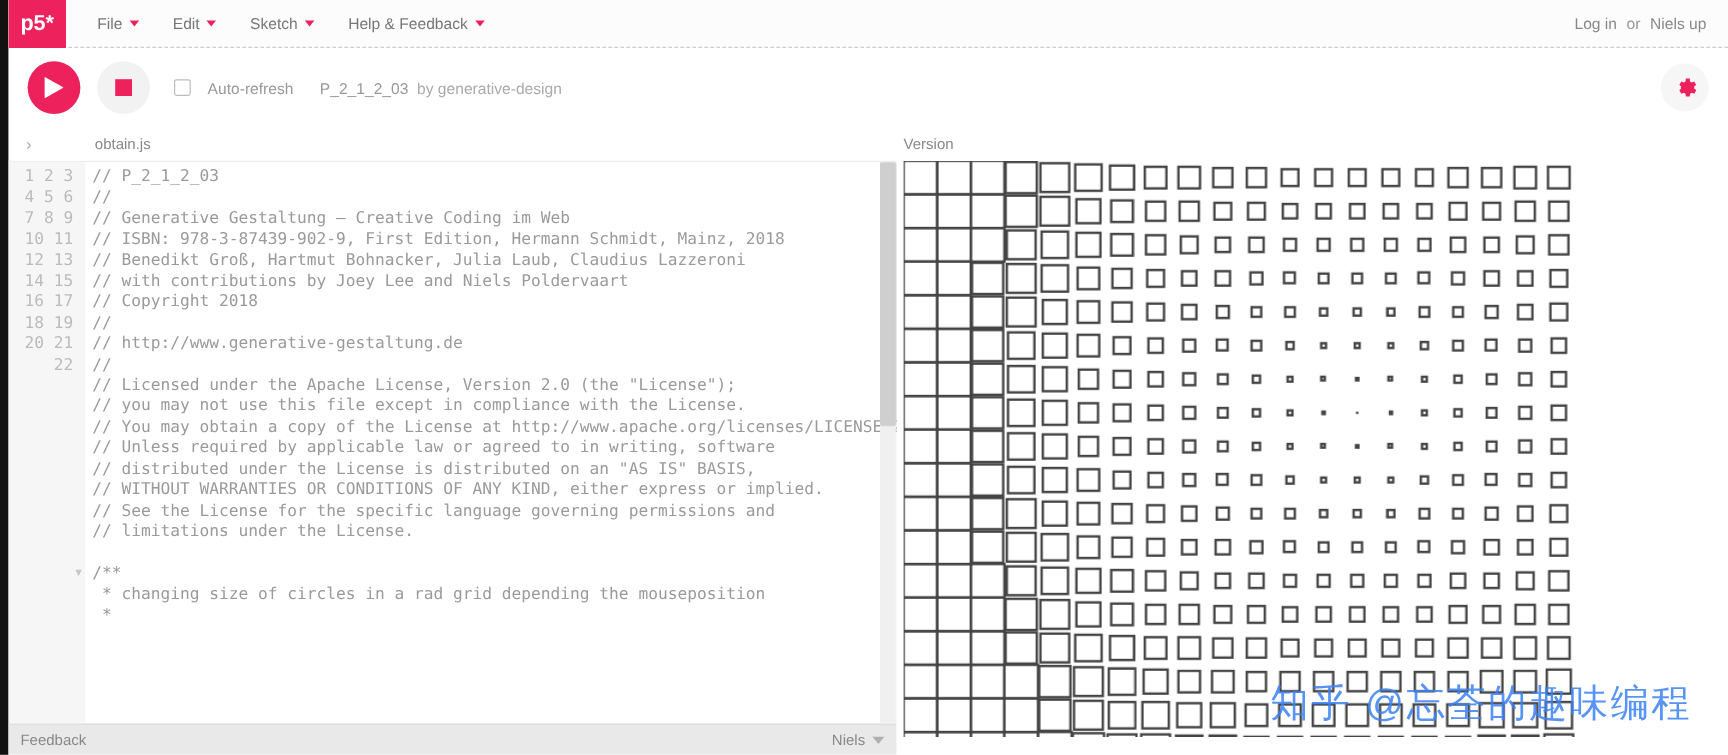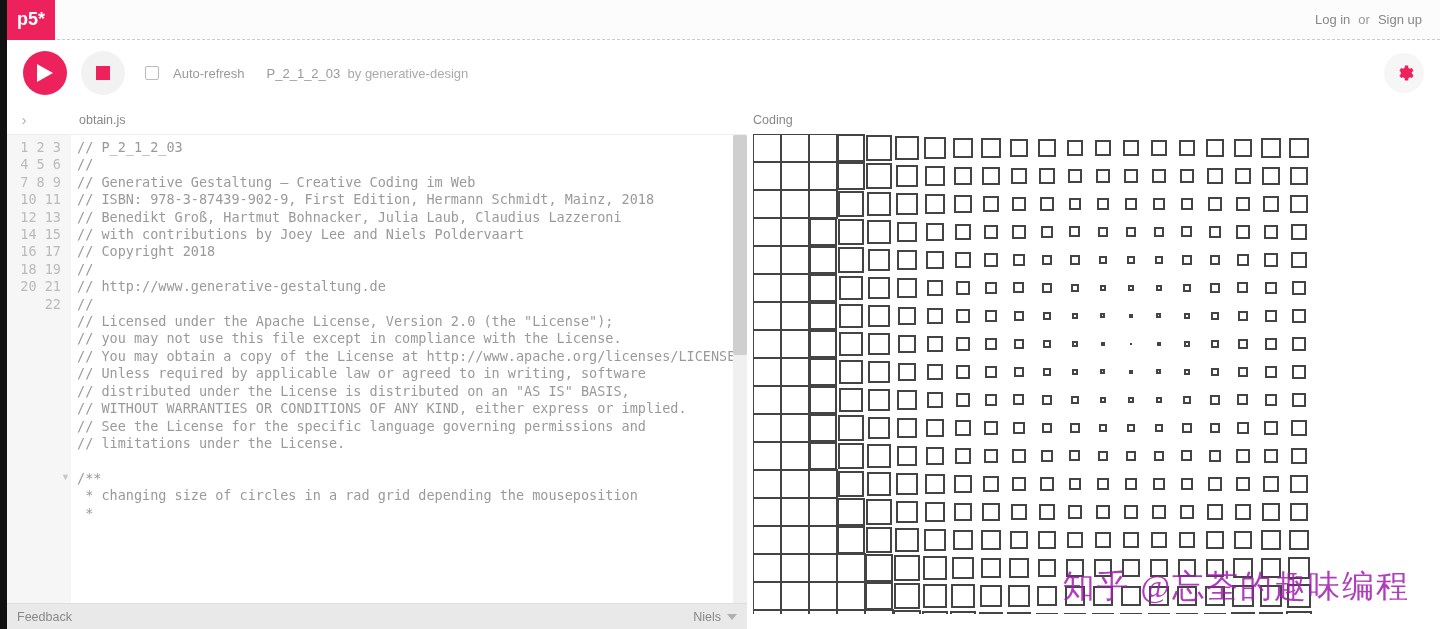--- a/index.html
+++ b/index.html
@@ -49,31 +49,49 @@
 .console { height:26px; background:#e9e9e9; border-top:1px solid #ddd; display:flex; align-items:center; padding:0 10px; font-size:12.5px; color:#888; }
 .console .clear { margin-left:auto; display:flex; align-items:center; gap:6px; cursor:pointer; }
 .chev { width:0; height:0; border-left:5px solid transparent; border-right:5px solid transparent; border-top:6px solid #b0b0b0; }
 
 
 .preview-label { height:28px; display:flex; align-items:center; font-size:12.5px; color:#888; }
 .canvas { width:560px; height:480px; background:#fff; position:relative; overflow:hidden; }
 .sq-cell { position:absolute; border:2px solid #444; background:transparent; }
 
 
-.watermark { position:absolute; right:30px; bottom:20px; font-size:32px; color:#a21caf; font-weight:500; font-family:Liberation Serif, serif; opacity:.85; pointer-events:none; letter-spacing:2px; }
+.watermark { position:absolute; right:30px; bottom:20px; font-size:32px; color:#3b82f6; font-weight:500; font-family:Liberation Sans, sans-serif; opacity:.85; pointer-events:none; letter-spacing:2px; }
 </style>
 </head>
 <body>
 
 <div class="topbar">
   <div class="logo">p5*</div>
+  <div class="menus">
+      <div class="menu">
+        <span>File</span>
+        <span class="caret"></span>
+      </div>
+      <div class="menu">
+        <span>Edit</span>
+        <span class="caret"></span>
+      </div>
+      <div class="menu">
+        <span>Sketch</span>
+        <span class="caret"></span>
+      </div>
+      <div class="menu">
+        <span>Help &amp; Feedback</span>
+        <span class="caret"></span>
+      </div>
+    </div>
   <div class="auth">
     <a>Log in</a>
     <span>or</span>
-    <a>Sign up</a>
+    <a>Niels up</a>
   </div>
 </div>
 
 <div class="toolbar">
   <div class="play">
     <svg width="16" height="18" viewBox="0 0 16 18">
         <path d="M0 0 L16 9 L0 18 Z"></path>
       </svg>
   </div>
   <div class="stop">
@@ -153,21 +171,21 @@
     </div>
     <div class="console">
       <span>Feedback</span>
       <span class="clear">
         <span>Niels</span>
         <span class="chev"></span>
       </span>
     </div>
   </div>
   <div class="right">
-    <div class="preview-label">Coding</div>
+    <div class="preview-label">Version</div>
     <div class="canvas">
         <div class="sq-cell" style="left: -0.7px; top: -0.7px; width: 29.4px; height: 29.4px; border-width: 2px;"></div>
         <div class="sq-cell" style="left: 27.3px; top: -0.7px; width: 29.4px; height: 29.4px; border-width: 2px;"></div>
         <div class="sq-cell" style="left: 55.3px; top: -0.7px; width: 29.4px; height: 29.4px; border-width: 2px;"></div>
         <div class="sq-cell" style="left: 83.6576px; top: -0.342425px; width: 28.6848px; height: 28.6848px; border-width: 2px;"></div>
         <div class="sq-cell" style="left: 112.866px; top: 0.866281px; width: 26.2674px; height: 26.2674px; border-width: 2px;"></div>
         <div class="sq-cell" style="left: 142.042px; top: 2.04246px; width: 23.9151px; height: 23.9151px; border-width: 2px;"></div>
         <div class="sq-cell" style="left: 171.178px; top: 3.17849px; width: 21.643px; height: 21.643px; border-width: 2px;"></div>
         <div class="sq-cell" style="left: 199.845px; top: 3.84485px; width: 20.3103px; height: 20.3103px; border-width: 2px;"></div>
         <div class="sq-cell" style="left: 228.45px; top: 4.44972px; width: 19.1006px; height: 19.1006px; border-width: 2px;"></div>

